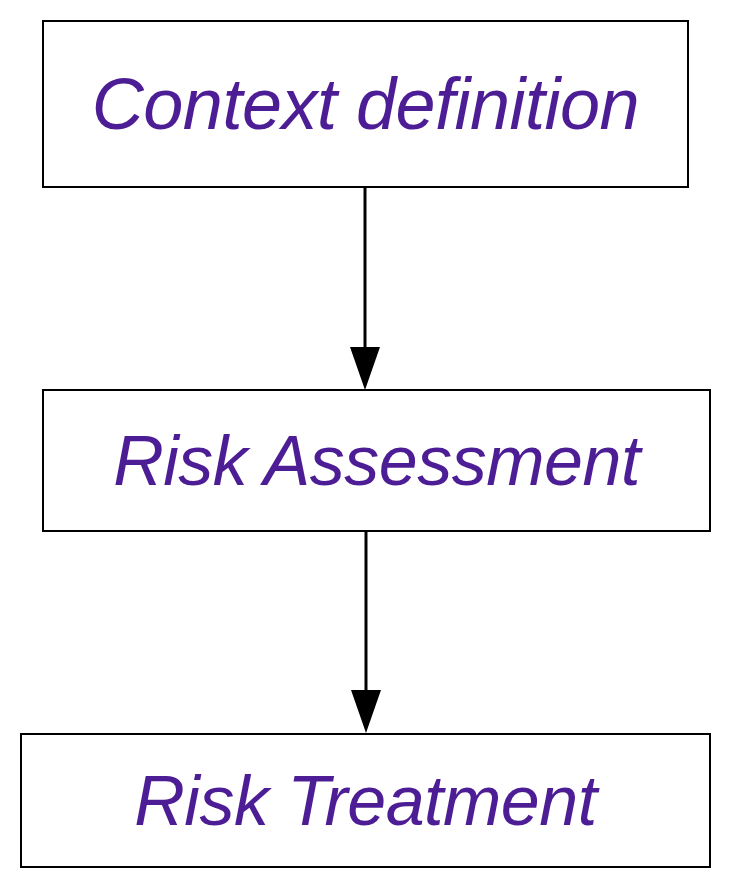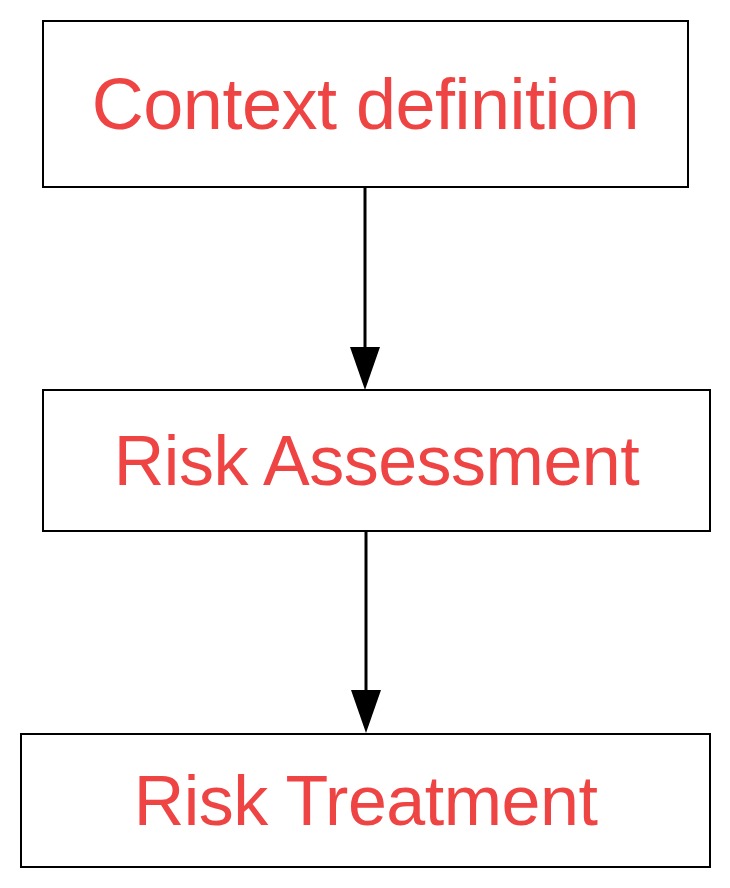--- a/index.html
+++ b/index.html
@@ -20,26 +20,27 @@
     left: 0;
     top: 0;
     width: 730px;
     height: 888px;
   }
   .node {
     position: absolute;
     box-sizing: border-box;
     border: 2px solid #000000;
     background: #ffffff;
-    color: #ef4444;
+    color: #4c1d95;
     display: flex;
     align-items: center;
     justify-content: center;
     white-space: nowrap;
     letter-spacing: -0.5px;
+    font-style: italic;
   }
   .node-context {
     left: 42px;
     top: 20px;
     width: 647px;
     height: 168px;
     font-size: 72px;
   }
   .node-assessment {
     left: 42px;

